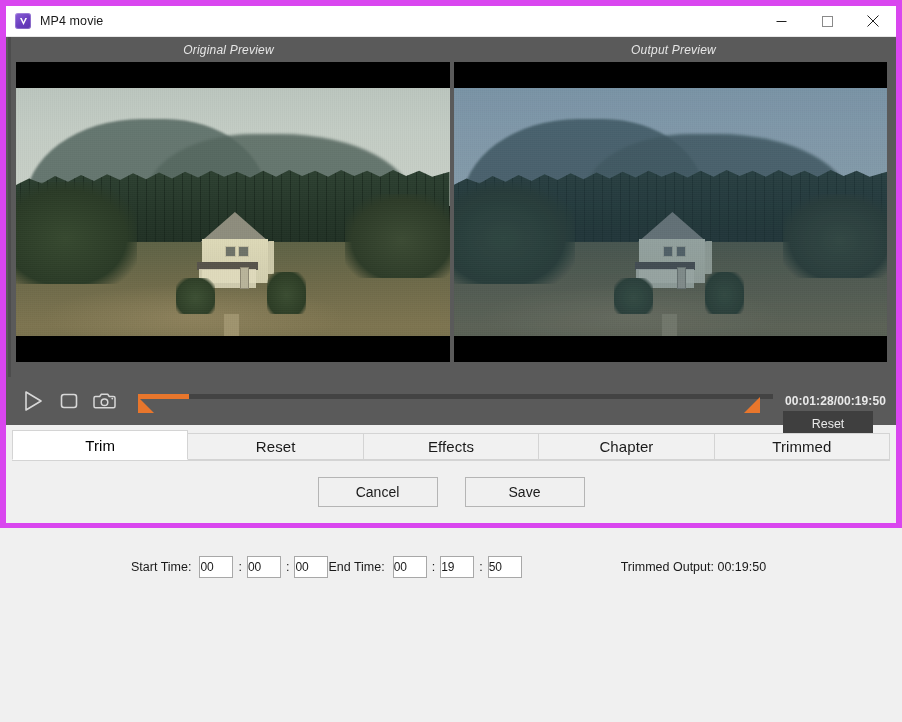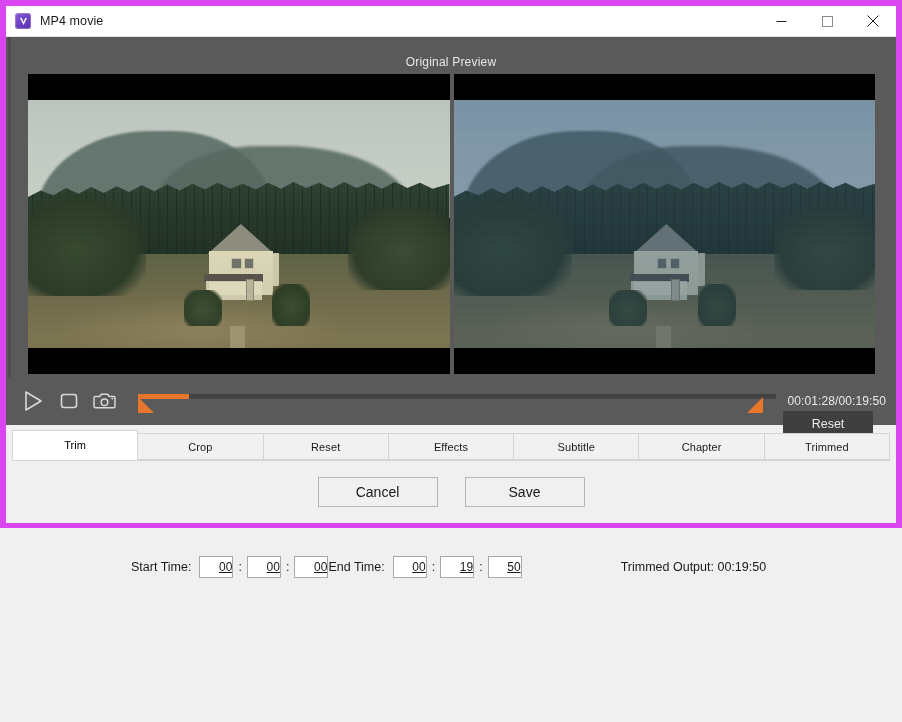--- a/index.html
+++ b/index.html
@@ -40,23 +40,23 @@
   .win-btn {
     width: 46px; height: 31px;
     display: flex; align-items: center; justify-content: center;
     background: transparent;
   }
   .win-btn svg { display: block; }
 
   
   .video-area {
     background: #5a5a5a;
-    padding: 12px;
+    padding: 0;
     position: relative;
-    height: 340px; min-height: 340px;
+    height: 340px; min-height: 340px; font-style: italic;
   }
   .edge-strip {
     position: absolute; left: 2px; top: 0; width: 3px; height: 100%;
     background: #4d4d4d;
   }
   .preview-labels {
     display: flex; height: 25px; align-items: center;
   }
   .preview-label {
     flex: 1; text-align: center;
@@ -215,38 +215,38 @@
     border-bottom: 16px solid #e8762c;
   }
   .marker.end {
     top: 13px;
     border-right: 0 solid transparent;
     border-left: 16px solid transparent;
     border-bottom: 16px solid #e8762c;
   }
   .timecode {
     color: #e9e9e9; font-size: 12px; white-space: nowrap;
-    margin-right: 2px; letter-spacing: .1px;
+    margin-right: 2px; letter-spacing: .1px; font-weight: bold;
   }
 
   
   .panel {
     flex: 1; background: #f0f0f0;
     display: flex; flex-direction: column;
     padding: 6px 6px 0 6px;
   }
   .tabstrip {
     display: flex; height: 29px; min-height: 29px;
     align-items: flex-end;
     position: relative; z-index: 2;
   }
   .tab {
     flex: 1; height: 27px;
     display: flex; align-items: center; justify-content: center;
-    font-size: 11px; color: #1a1a1a;
+    font-size: 15px; color: #1a1a1a;
     background: #f1f1f1;
     border: 1px solid #d4d4d4;
     border-left: none;
     letter-spacing: .1px;
   }
   .tab:first-child { border-left: 1px solid #d4d4d4; }
   .tab.active {
     background: #ffffff;
     height: 30px;
     border-bottom: 1px solid #ffffff;
@@ -264,23 +264,22 @@
   .trim-row {
     position: absolute; left: 0; right: 0; top: 96px;
     display: flex; align-items: center;
   }
   .field-group { display: flex; align-items: center; }
   .flabel { font-size: 12.5px; color: #1a1a1a; margin-right: 8px; }
   .tinput {
     width: 34px; height: 22px;
     border: 1px solid #a8a8a8; background: #fff;
     font-family: "Liberation Sans", sans-serif;
-    font-size: 12px; color: #1a1a1a; text-align: right;
+    font-size: 12px; color: #1a1a1a; text-align: left;
     line-height: 20px;
-    text-decoration: underline;
   }
   .colon { margin: 0 5px; font-size: 12.5px; color: #1a1a1a; }
   .group-start { margin-left: 118px; }
   .group-end { }
   .trimmed { margin-left: 99px; font-size: 12.5px; color: #1a1a1a; }
   .reset-btn {
     position: absolute; right: 16px; bottom: 23px;
     width: 90px; height: 26px;
     background: #3f3f3f; color: #e9e9e9;
     font-size: 12.5px; font-family: "Liberation Sans", sans-serif;
@@ -334,20 +333,21 @@
           </svg>
       </div>
     </div>
   </div>
 
   <div class="video-area">
     <div class="edge-strip"></div>
 
     <div class="preview-labels">
       <div class="preview-label">Original Preview</div>
+      <div class="preview-label">Output Preview</div>
     </div>
 
     <div class="previews">
 
       <div class="preview-box">
         <div class="scene">
           <div class="sky"></div>
           <div class="mountain"></div>
           <div class="mountain2"></div>
           <div class="treeline"></div>
@@ -433,24 +433,22 @@
       <div class="marker start"></div>
       <div class="marker end" id="markerEnd" style="left: calc(98% - 16px);"></div>
     </div>
 
     <div class="timecode">00:01:28/00:19:50</div>
   </div>
 
   <div class="panel">
     <div class="tabstrip">
       <div class="tab active">Trim</div>
-      <div class="tab">Crop</div>
       <div class="tab">Reset</div>
       <div class="tab">Effects</div>
-      <div class="tab">Subtitle</div>
       <div class="tab">Chapter</div>
       <div class="tab">Trimmed</div>
     </div>
 
     <div class="tabpage">
       <div class="trim-row">
 
         <div class="field-group group-start">
           <span class="flabel">Start Time:</span>
           <input class="tinput" type="text" value="00" style="">

